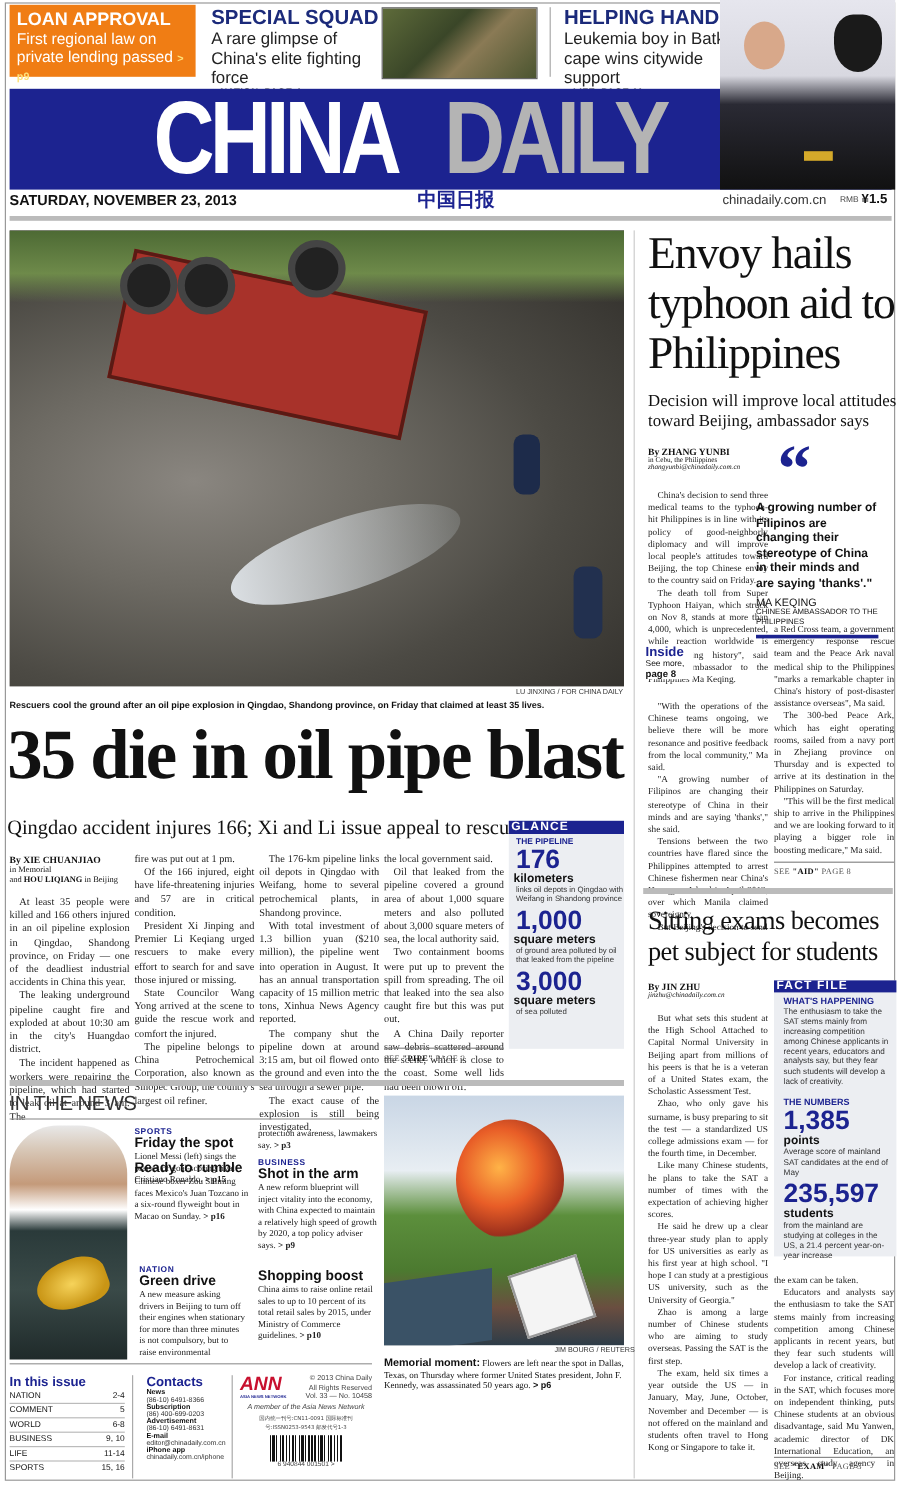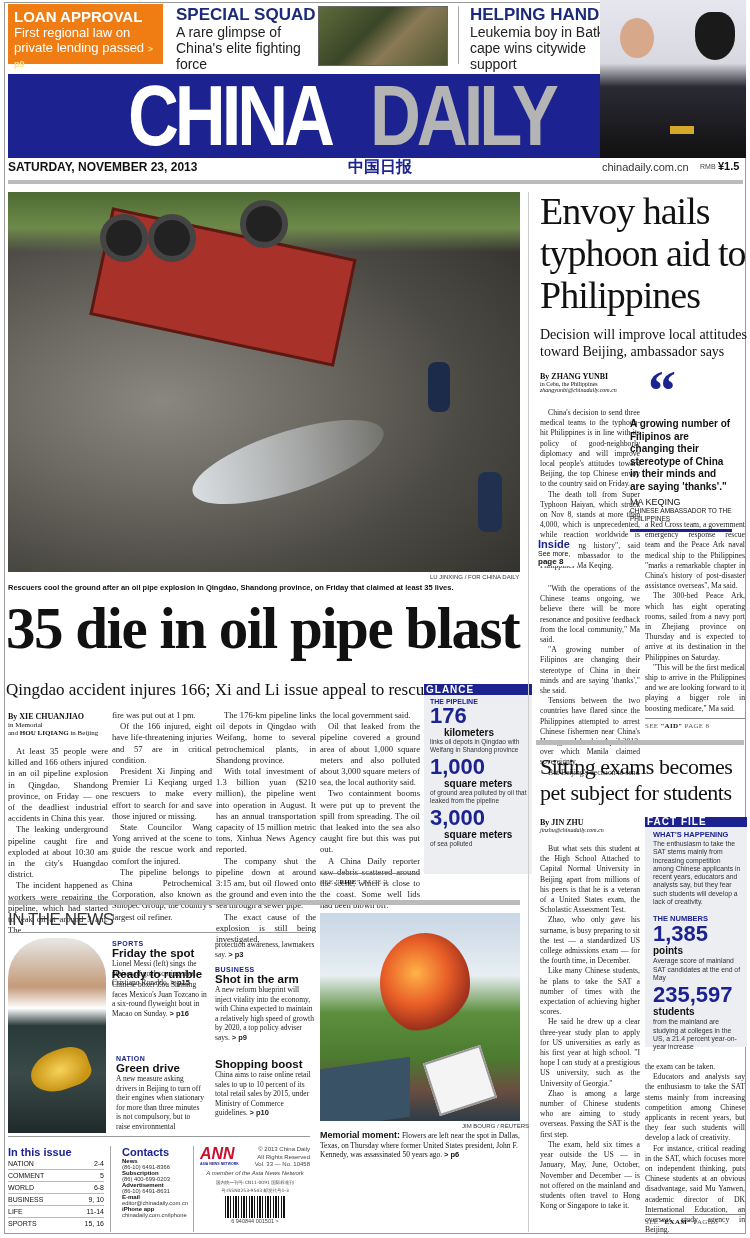--- a/index.html
+++ b/index.html
@@ -33,25 +33,25 @@
 .caption{font:bold 7.5px "Liberation Sans",sans-serif}
 .headline{left:6px;top:598px;font:bold 59px "Liberation Serif",serif;letter-spacing:-1.5px;line-height:60px}
 .deck{left:6px;top:680px;font:17px "Liberation Serif",serif}
 .byline{font:bold 8px "Liberation Serif",serif}
 .small{font-size:7px}
 .col{font:8.6px/11.2px "Liberation Serif",serif;text-align:justify;color:#222}
 .col p{text-indent:8px}
 .see{font:7px "Liberation Serif",serif;color:#555;letter-spacing:.3px}
 .see b{color:#111}
 
-.glance{left:424px;top:684px;width:108px;height:190px;background:#eceef2}
+.glance{left:424px;top:684px;width:96px;height:190px;background:#eceef2}
 .glance-hdr{height:11px;background:#1c2390;color:#fff;font:bold 10px "Liberation Sans",sans-serif;letter-spacing:1px;line-height:11px;padding-left:2px}
 .gl-sub{font:bold 7px "Liberation Sans",sans-serif;color:#1c2390;margin:3px 0 0 6px}
 .gl-big{font:bold 22px "Liberation Sans",sans-serif;color:#1c2390;margin-left:6px;line-height:22px}
-.gl-unit{font:bold 10px "Liberation Sans",sans-serif;margin-left:20px;line-height:11px}
+.gl-unit{font:bold 10px "Liberation Sans",sans-serif;margin-left:4px;line-height:11px}
 .gl-desc{font:6.5px "Liberation Sans",sans-serif;margin-left:6px;line-height:8px;color:#333}
 
 .envoy{left:540px;top:190px;font:38px "Liberation Serif",serif;line-height:42px;letter-spacing:-1px}
 .envoy-deck{left:540px;top:326px;font:14px "Liberation Serif",serif;line-height:17px}
 .quote-mark{left:648px;top:366px;font:bold 56px "Liberation Serif",serif;color:#1c2390;line-height:50px}
 .pull{left:630px;top:418px;width:102px;font:bold 10px "Liberation Sans",sans-serif;line-height:12.5px}
 .pull-name{font:9px "Liberation Sans",sans-serif}
 .pull-role{font:6.5px "Liberation Sans",sans-serif;line-height:8px}
 .bluebar{height:3px;background:#1c2390}
 .inside{font:bold 11px "Liberation Sans",sans-serif;color:#1c2390}
@@ -64,21 +64,21 @@
 .fact-big{font:bold 22px "Liberation Sans",sans-serif;color:#1c2390;margin-left:8px;line-height:22px}
 .fact-unit{font:bold 10px "Liberation Sans",sans-serif;margin-left:8px;line-height:11px}
 
 .itn-title{left:8px;top:910px;font:17px "Liberation Sans",sans-serif;color:#333;letter-spacing:-.5px}
 .itn-line{left:8px;top:932px;width:302px;height:1px;background:#999}
 .messi{left:8px;top:938px;width:98px;height:195px;background:linear-gradient(180deg,#e8e8e8 0%,#d8c8b8 10%,#c49a7a 25%,#fff 36%,#2a3a3a 45%,#3a4a48 70%,#1f2a2a 100%);border-radius:40px 40px 0 0}
 .shoe{left:30px;top:1050px;width:60px;height:40px;background:radial-gradient(ellipse,#f6d35a,#c99515 70%);border-radius:50% 40% 30% 50%;transform:rotate(-20deg)}
 .sec{font:bold 7px "Liberation Sans",sans-serif;color:#1c2390;letter-spacing:.5px}
 .news-h{font:bold 11.5px "Liberation Sans",sans-serif}
 .news-t{font:7.5px/9.5px "Liberation Serif",serif;color:#222}
-.news-t b{font-family:Liberation Sans, sans-serif}
+.news-t b{font-family:Liberation Serif, serif}
 
 .memphoto{left:320px;top:913px;width:200px;height:208px;background:linear-gradient(180deg,#c9d6e5 0%,#e8eef3 30%,#5c8f3c 48%,#4c7a30 70%,#6a4e40 85%,#2d3c48 100%);overflow:hidden}
 .flowers{position:absolute;left:60px;top:20px;width:90px;height:100px;border-radius:50%;background:radial-gradient(circle at 40% 40%,#ffb347,#e85d27 40%,#9b2f1c 70%,transparent 72%)}
 .plaque{position:absolute;left:0;top:150px;width:90px;height:60px;background:#3a5266;transform:skewY(-8deg)}
 .jfk{position:absolute;left:110px;top:140px;width:60px;height:55px;background:#f4f4f4;border:2px solid #999;transform:rotate(-18deg)}
 
 .box-title{font:bold 11px "Liberation Sans",sans-serif;color:#1c2390}
 .issue-row{display:flex;justify-content:space-between;font:7px "Liberation Sans",sans-serif;border-bottom:1px solid #bbb;height:12px;line-height:12px}
 .ct-l{font:bold 6px "Liberation Sans",sans-serif}
 .ct-v{font:5.8px "Liberation Sans",sans-serif;color:#333}

